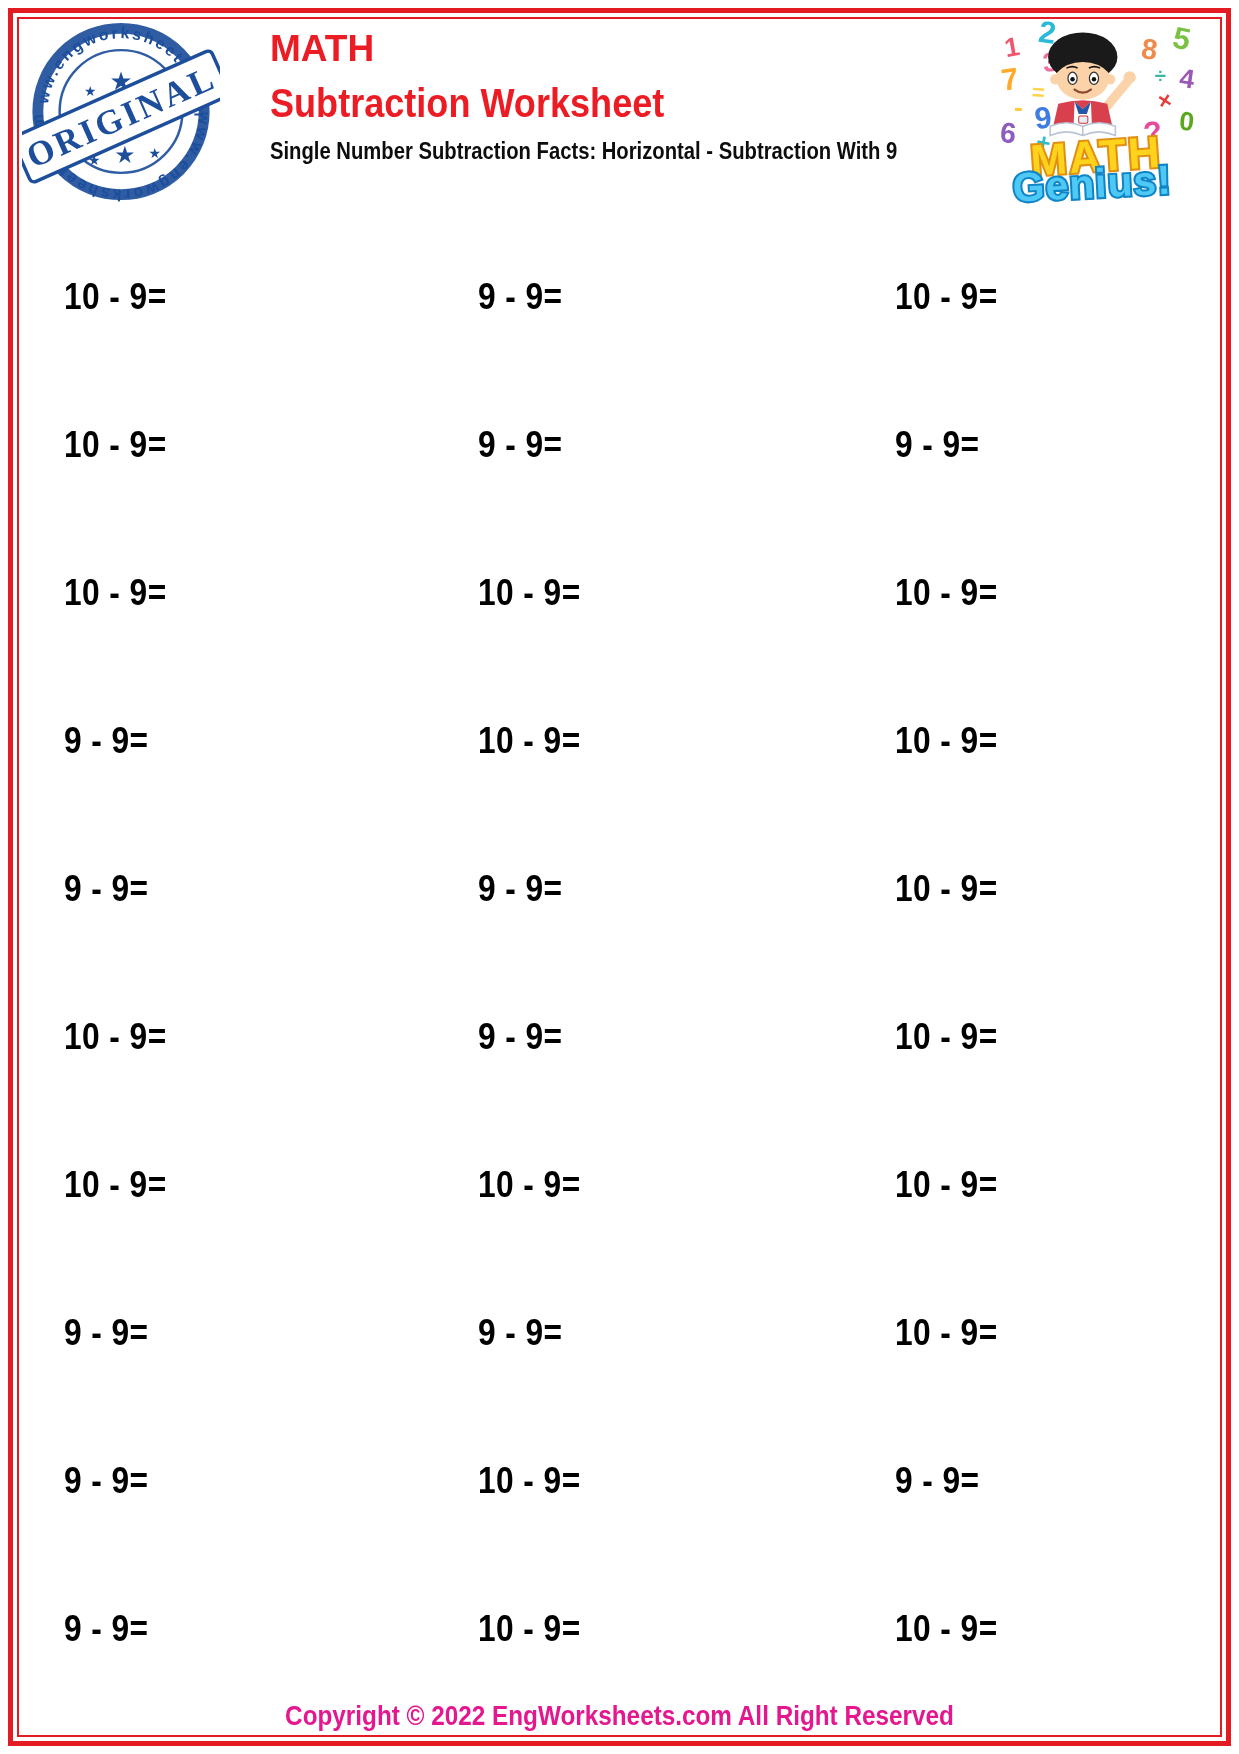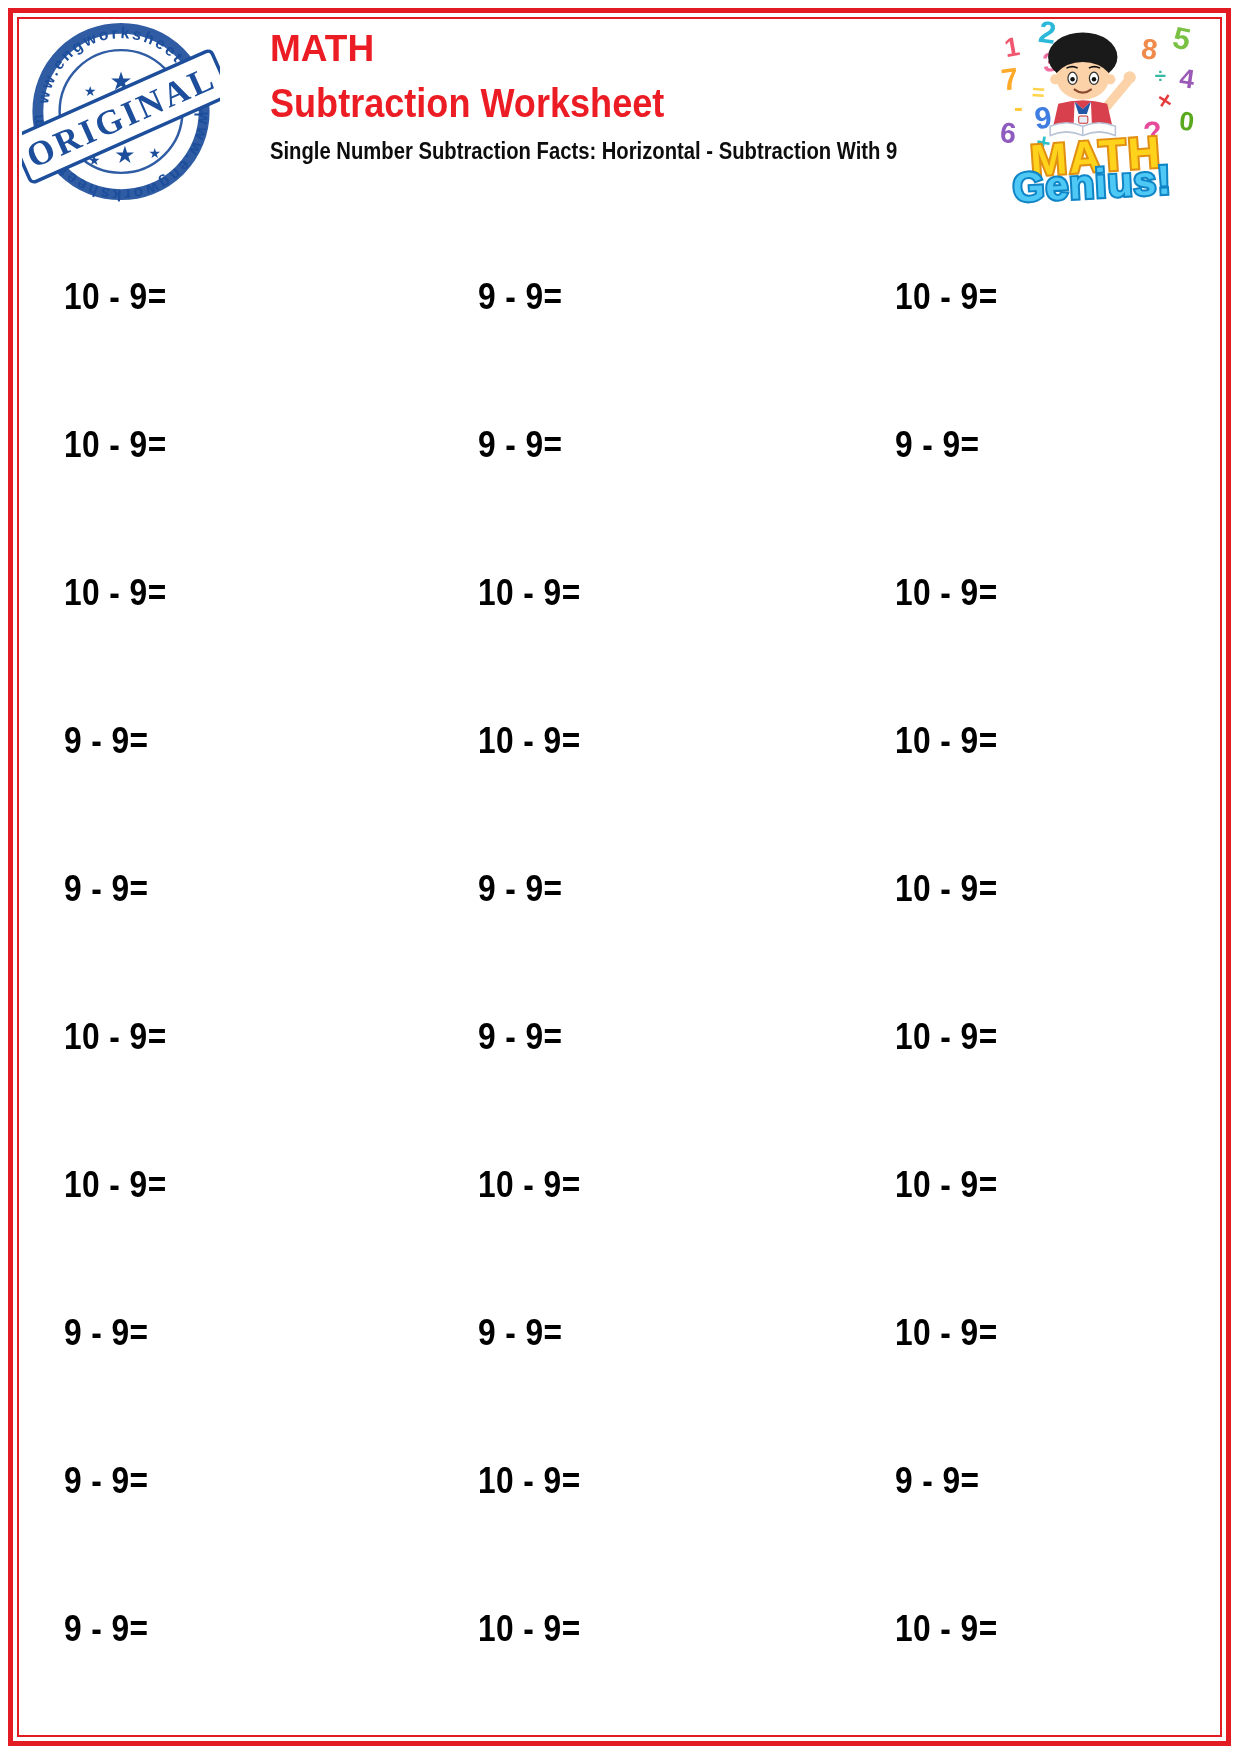--- a/index.html
+++ b/index.html
@@ -154,13 +154,16 @@
       <div class="problem-cell" style="left: 478px; top: 1313px;">9 - 9=</div>
       <div class="problem-cell" style="left: 895px; top: 1313px;">10 - 9=</div>
       <div class="problem-cell" style="left: 64px; top: 1461px;">9 - 9=</div>
       <div class="problem-cell" style="left: 478px; top: 1461px;">10 - 9=</div>
       <div class="problem-cell" style="left: 895px; top: 1461px;">9 - 9=</div>
       <div class="problem-cell" style="left: 64px; top: 1609px;">9 - 9=</div>
       <div class="problem-cell" style="left: 478px; top: 1609px;">10 - 9=</div>
       <div class="problem-cell" style="left: 895px; top: 1609px;">10 - 9=</div>
     </div>
 
+  <div class="footer">
+    <span class="footer-inner">Copyright © 2022 EngWorksheets.com All Right Reserved</span>
+  </div>
 </div>
 
 </body></html>

